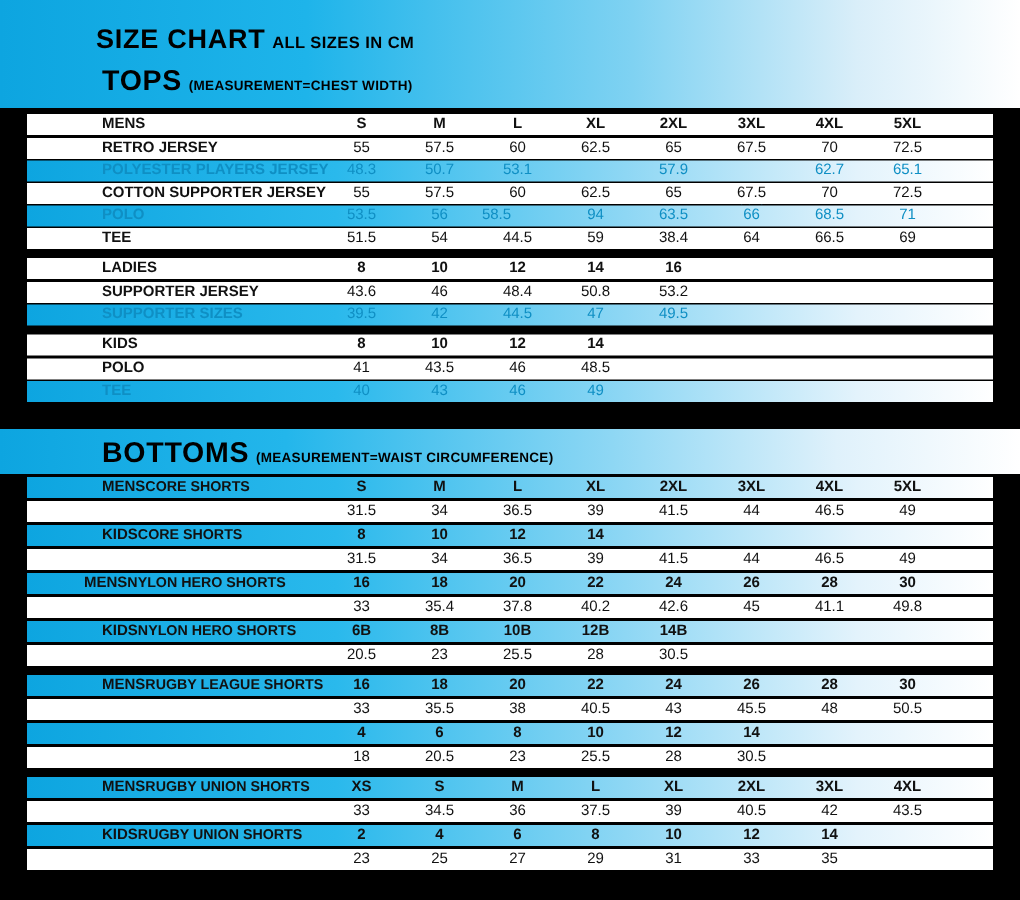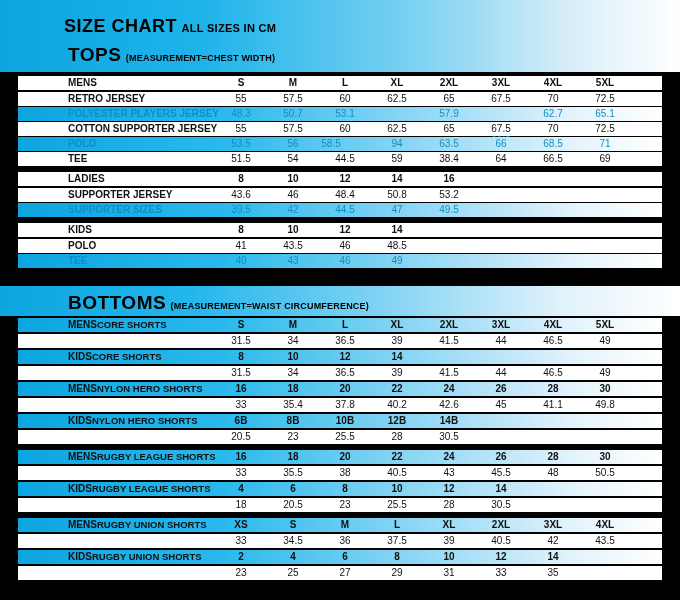--- a/index.html
+++ b/index.html
@@ -204,21 +204,21 @@
   <div class="val dark" style="left:218px;top:366px;">31.5</div>
   <div class="val dark" style="left:270px;top:366px;">34</div>
   <div class="val dark" style="left:322px;top:366px;">36.5</div>
   <div class="val dark" style="left:374px;top:366px;">39</div>
   <div class="val dark" style="left:426px;top:366px;">41.5</div>
   <div class="val dark" style="left:478px;top:366px;">44</div>
   <div class="val dark" style="left:530px;top:366px;">46.5</div>
   <div class="val dark" style="left:582px;top:366px;">49</div>
 
   <div class="rowband" style="top:382px;background:linear-gradient(90deg,#0da5e0 0%,#2ab9ec 32%,#8ed7f4 62%,#e3f3fc 86%,#ffffff 100%);"></div>
-  <div class="lbl dark" style="left:68px;top:382px;text-align:center;"><span>MENS</span><span class="sub">NYLON HERO SHORTS</span></div>
+  <div class="lbl dark" style="left:56px;top:382px;text-align:center;"><span>MENS</span><span class="sub">NYLON HERO SHORTS</span></div>
   <div class="val dark hd" style="left:218px;top:382px;">16</div>
   <div class="val dark hd" style="left:270px;top:382px;">18</div>
   <div class="val dark hd" style="left:322px;top:382px;">20</div>
   <div class="val dark hd" style="left:374px;top:382px;">22</div>
   <div class="val dark hd" style="left:426px;top:382px;">24</div>
   <div class="val dark hd" style="left:478px;top:382px;">26</div>
   <div class="val dark hd" style="left:530px;top:382px;">28</div>
   <div class="val dark hd" style="left:582px;top:382px;">30</div>
 
   <div class="rowband" style="top:398px;background:#ffffff;"></div>
@@ -261,21 +261,20 @@
   <div class="val dark" style="left:218px;top:466px;">33</div>
   <div class="val dark" style="left:270px;top:466px;">35.5</div>
   <div class="val dark" style="left:322px;top:466px;">38</div>
   <div class="val dark" style="left:374px;top:466px;">40.5</div>
   <div class="val dark" style="left:426px;top:466px;">43</div>
   <div class="val dark" style="left:478px;top:466px;">45.5</div>
   <div class="val dark" style="left:530px;top:466px;">48</div>
   <div class="val dark" style="left:582px;top:466px;">50.5</div>
 
   <div class="rowband" style="top:482px;background:linear-gradient(90deg,#0da5e0 0%,#2ab9ec 32%,#8ed7f4 62%,#e3f3fc 86%,#ffffff 100%);"></div>
-  <div class="lbl dark" style="left:68px;top:482px;"><span>KIDS</span><span class="sub">RUGBY LEAGUE SHORTS</span></div>
   <div class="val dark hd" style="left:218px;top:482px;">4</div>
   <div class="val dark hd" style="left:270px;top:482px;">6</div>
   <div class="val dark hd" style="left:322px;top:482px;">8</div>
   <div class="val dark hd" style="left:374px;top:482px;">10</div>
   <div class="val dark hd" style="left:426px;top:482px;">12</div>
   <div class="val dark hd" style="left:478px;top:482px;">14</div>
 
   <div class="rowband" style="top:498px;background:#ffffff;"></div>
   <div class="val dark" style="left:218px;top:498px;">18</div>
   <div class="val dark" style="left:270px;top:498px;">20.5</div>

